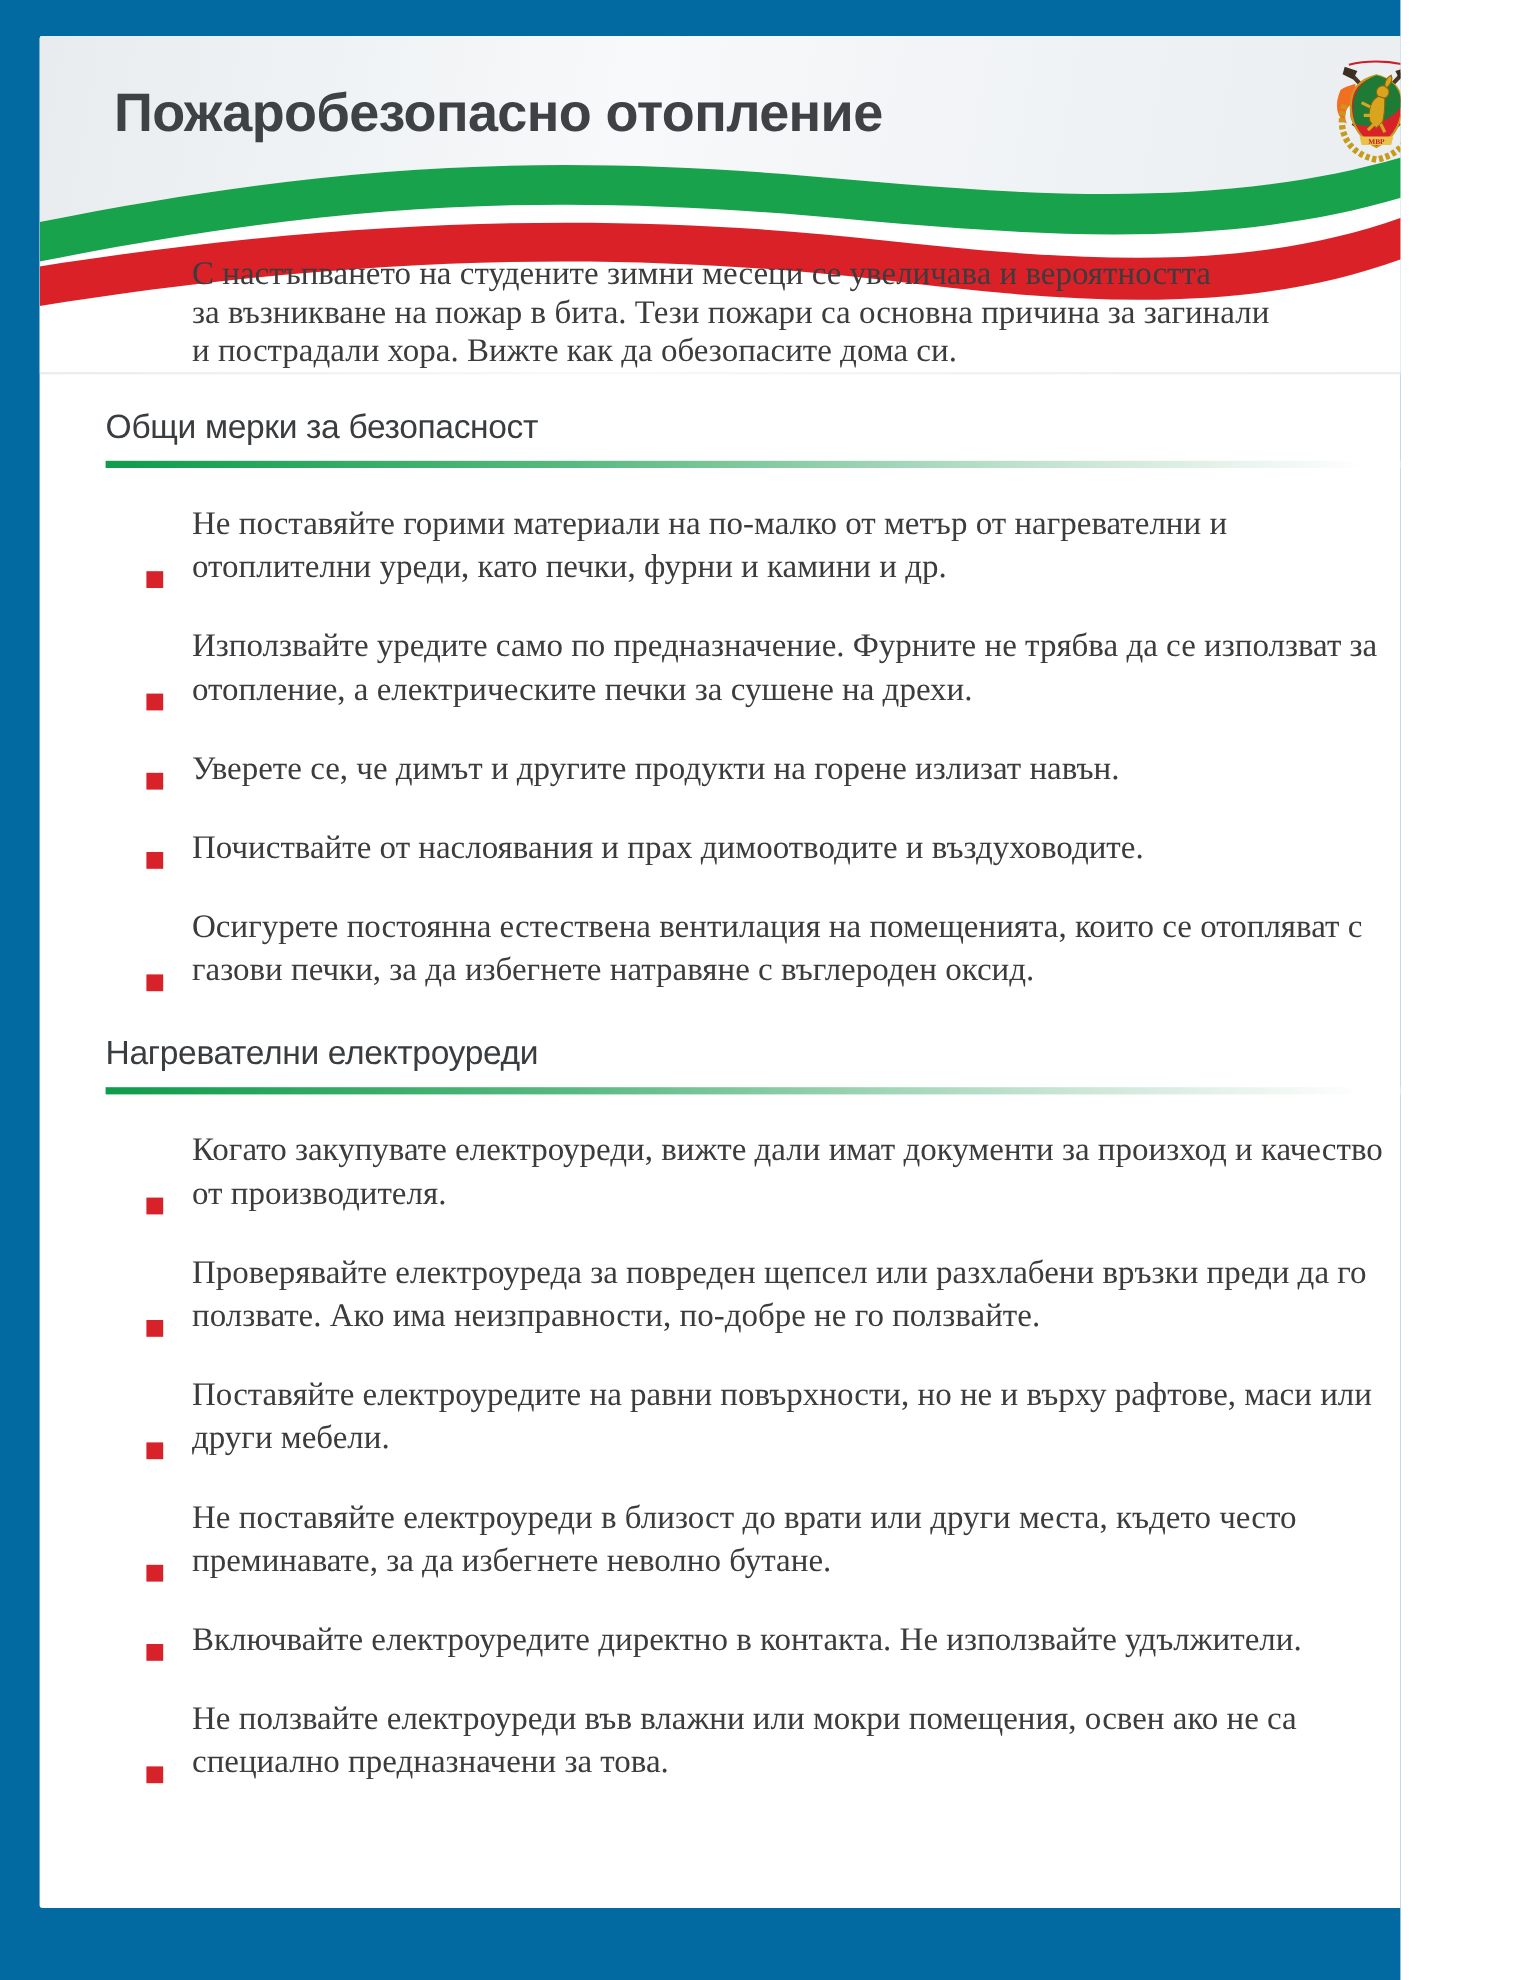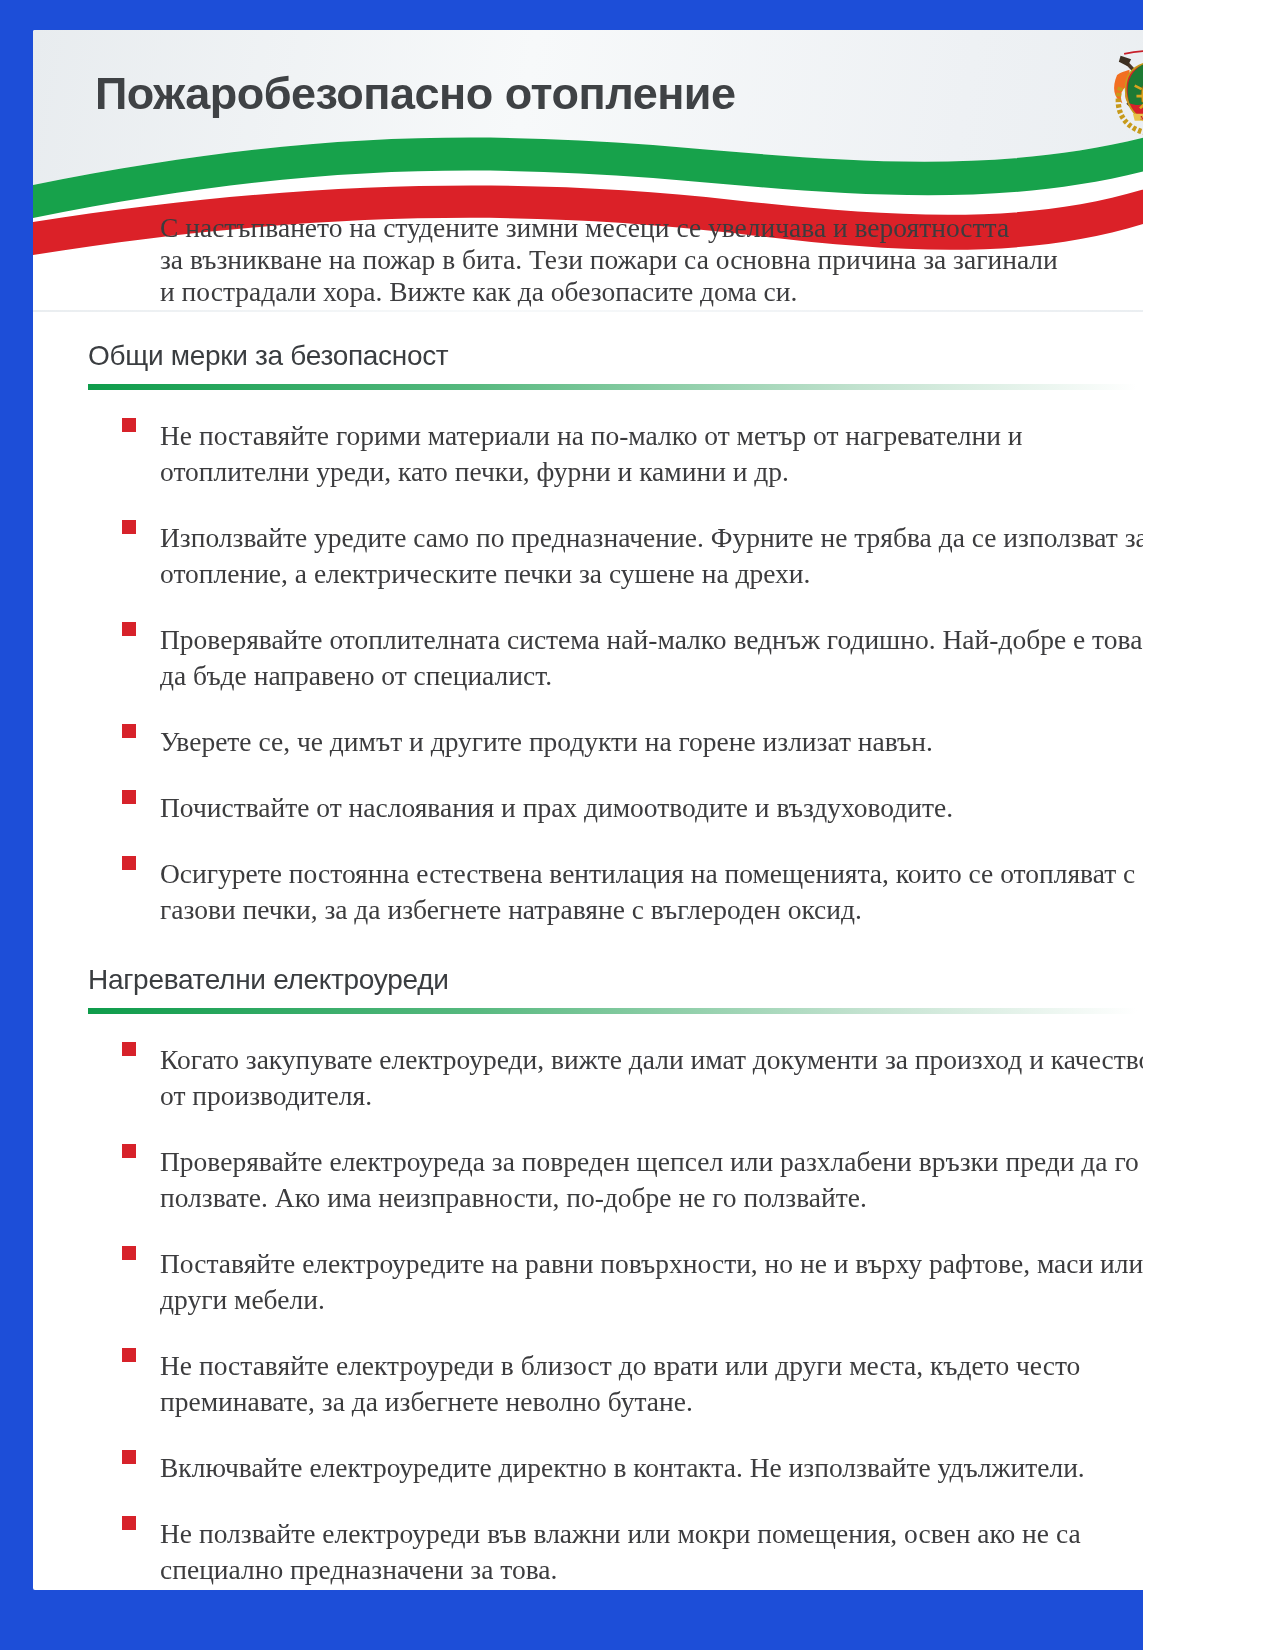--- a/index.html
+++ b/index.html
@@ -1,17 +1,17 @@
 <!DOCTYPE html>
 <html lang="bg"><head>
 <meta charset="utf-8">
 <style>
   html,body{margin:0;padding:0;}
   body{width:1275px;height:1650px;font-family:"Liberation Serif",serif;}
-  .page{position:relative;width:1143px;height:1650px;background:#1d4ed8;overflow:hidden;}
+  .page{position:relative;width:1143px;height:1650px;background:#0369a1;overflow:hidden;padding-left:24px;}
   .sheet{position:absolute;left:33px;top:30px;width:1209px;height:1560px;background:#ffffff;border-radius:2px;overflow:hidden;}
 
   
   .header-bg{position:absolute;top:0;left:0;width:100%;height:282px;
     background:linear-gradient(100deg,#e8ecef 0%,#f7f9fa 40%,#eef1f4 75%,#e9edf0 100%);}
   .page-title{position:absolute;left:62px;top:38px;
     font-family:"Liberation Sans",sans-serif;font-weight:bold;font-size:45px;
     letter-spacing:-0.5px;color:#3f4245;}
   .wave-svg{position:absolute;left:0;top:60px;width:1209px;height:220px;display:block;}
   .emblem{position:absolute;left:1070px;top:20px;width:88px;height:94px;}
@@ -20,21 +20,21 @@
   .intro{position:absolute;left:127px;top:182px;width:960px;
     font-size:27.5px;line-height:32px;color:#3c3c3e;white-space:pre-line;}
 
   .main{position:absolute;left:55px;top:310px;right:50px;}
   .section{margin:0 0 8px 0;}
   .section-heading{font-family:"Liberation Sans",sans-serif;font-weight:normal;
     font-size:28px;color:#3a3d40;letter-spacing:-0.3px;margin:0 0 12px 0;}
   .heading-underline{height:6px;width:100%;border:none;margin:0 0 28px 0;
     background:linear-gradient(to right,#0e9c4b 0%,#57b97f 35%,#c2e2cf 70%,#ffffff 95%);}
   ul.tips{list-style:none;margin:0 0 36px 0;padding:0 0 0 34px;}
-  ul.tips li{display:flex;align-items:flex-start;margin:0 0 30px 0;}
+  ul.tips li{display:flex;align-items:flex-end;margin:0 0 30px 0;}
   .bullet-square{flex:0 0 auto;width:14px;height:14px;background:#d7222a;margin-right:24px;}
   .tip-text{font-size:27.5px;line-height:36px;color:#3c3c3e;max-width:1010px;}
 
   
   .footer{position:absolute;left:0;bottom:0;width:100%;height:60px;
     display:flex;align-items:center;justify-content:center;}
   .footer-text{color:#ffffff;font-size:23px;letter-spacing:0.3px;}
 </style>
 </head>
 <body>
@@ -98,24 +98,20 @@
             <li>
               <span class="bullet-square"></span>
               <span class="tip-text">Не поставяйте горими материали на по-малко от метър от нагревателни и отоплителни уреди, като печки, фурни и камини и др.</span>
             </li>
             <li>
               <span class="bullet-square"></span>
               <span class="tip-text">Използвайте уредите само по предназначение. Фурните не трябва да се използват за отопление, а електрическите печки за сушене на дрехи.</span>
             </li>
             <li>
               <span class="bullet-square"></span>
-              <span class="tip-text">Проверявайте отоплителната система най-малко веднъж годишно. Най-добре е това да бъде направено от специалист.</span>
-            </li>
-            <li>
-              <span class="bullet-square"></span>
               <span class="tip-text">Уверете се, че димът и другите продукти на горене излизат навън.</span>
             </li>
             <li>
               <span class="bullet-square"></span>
               <span class="tip-text">Почиствайте от наслоявания и прах димоотводите и въздуховодите.</span>
             </li>
             <li>
               <span class="bullet-square"></span>
               <span class="tip-text">Осигурете постоянна естествена вентилация на помещенията, които се отопляват с газови печки, за да избегнете натравяне с въглероден оксид.</span>
             </li>

